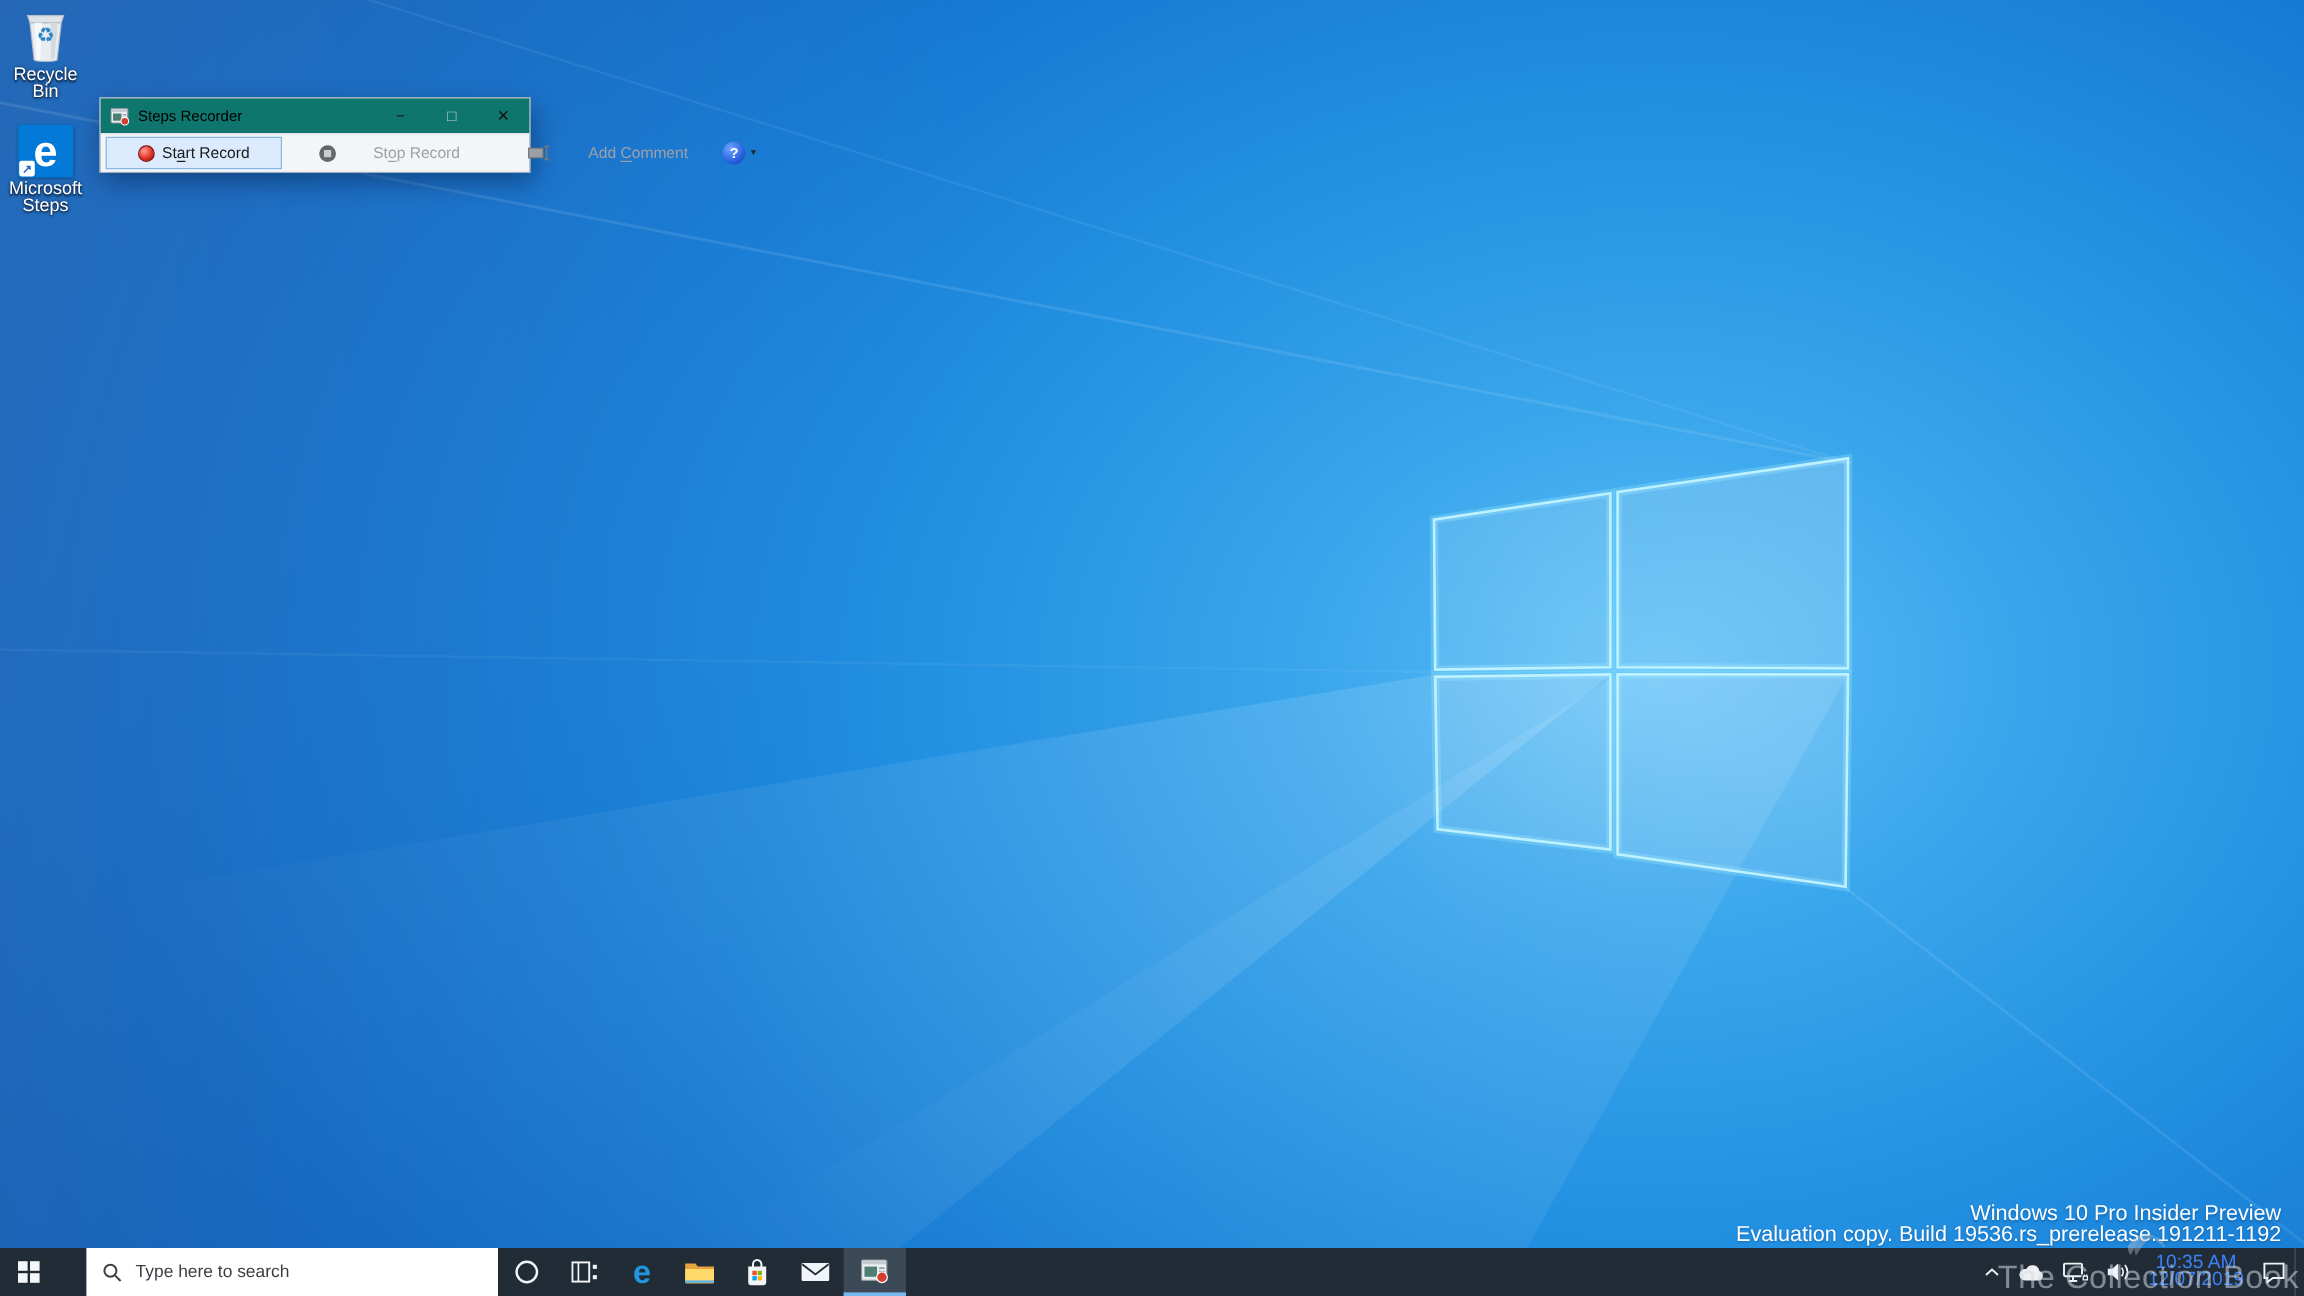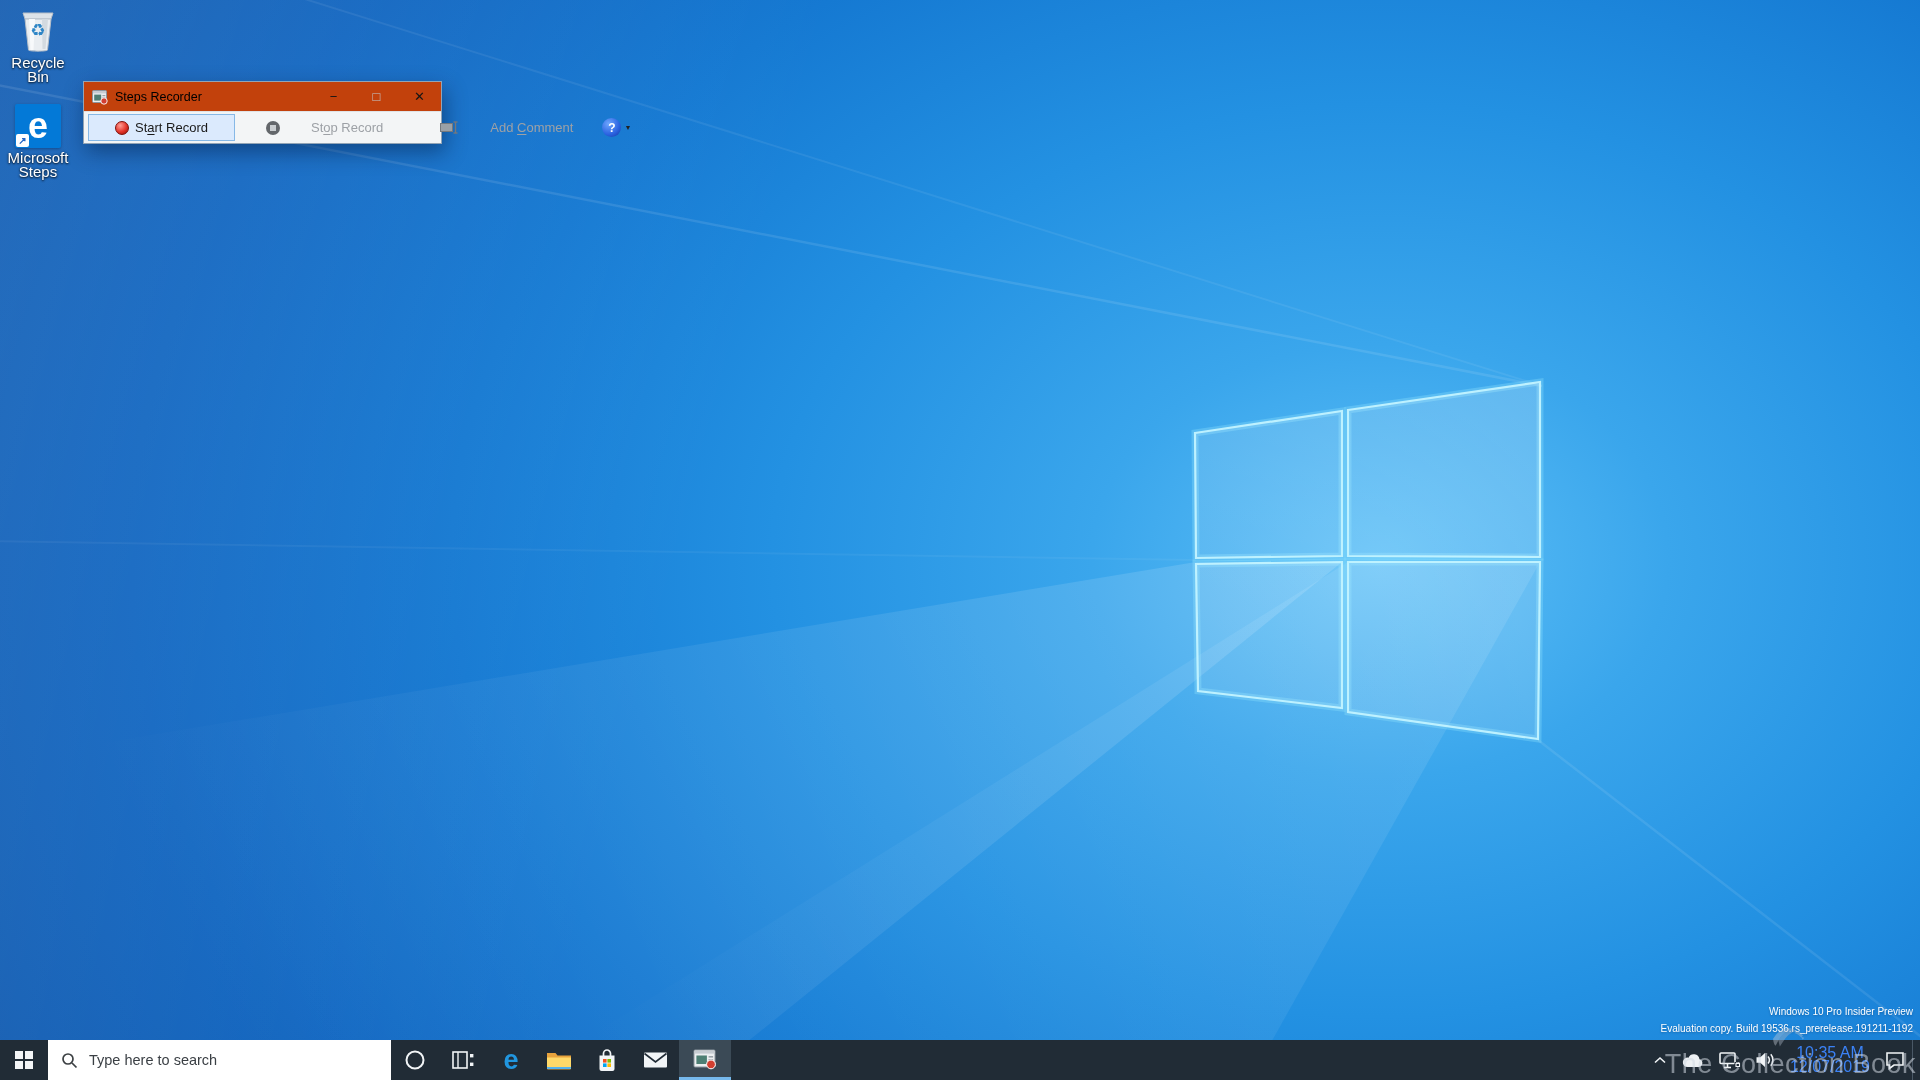--- a/index.html
+++ b/index.html
@@ -40,21 +40,21 @@
   .shortcut-box{
     position:absolute;left:1px;bottom:1px;width:13px;height:13px;background:#fff;
     border-radius:2px;display:flex;align-items:center;justify-content:center;
     font-size:10px;font-weight:bold;color:#2567c6;
   }
   
   .app-window{
     position:absolute;left:83px;top:81px;width:357px;background:#fff;
     border:1px solid #92a4b6;box-shadow:3px 8px 20px rgba(0,25,60,.45);
   }
-  .titlebar{height:29px;display:flex;align-items:center;padding-left:8px;background:#c2410c;}
+  .titlebar{height:29px;display:flex;align-items:center;padding-left:8px;background:#0f766e;}
   .titlebar .app-ico{width:16px;height:16px;margin-right:7px;flex:none;}
   .title-text{font-size:12.5px;color:#000;white-space:nowrap;}
   .caption-buttons{margin-left:auto;display:flex;height:29px;}
   .cap-btn{width:43px;display:flex;align-items:center;justify-content:center;
     font-size:13px;color:#151515;}
   .cap-btn.max{color:#c3c7cb;}
   .toolbar{
     height:31px;background:#f3f5f6;border-top:1px solid #e0e3e6;
     display:flex;align-items:center;padding:0 4px;
   }
@@ -76,33 +76,33 @@
     color:#fff;font-size:12px;font-weight:bold;display:flex;align-items:center;
     justify-content:center;}
   .help-arrow{font-size:7px;color:#222;}
   
   .taskbar{position:absolute;left:0;bottom:0;width:1920px;height:40px;
     background:#212c36;display:flex;align-items:stretch;z-index:10;}
   .tb-start{width:48px;display:flex;align-items:center;justify-content:center;flex:none;}
   .win-flag{display:grid;grid-template-columns:8px 8px;grid-template-rows:8px 8px;gap:2px;}
   .win-flag i{background:#f4f6f8;display:block;}
   .search-box{width:330px;background:#fff;display:flex;align-items:center;gap:11px;
-    padding-left:13px;flex:none;}
+    padding-left:13px;flex:none;margin-left:24px;}
   .search-box .ph{font-size:14.5px;color:#3a3f44;}
   .tb-icon-btn{width:48px;display:flex;align-items:center;justify-content:center;flex:none;}
   .tb-icon-btn.active{width:52px;background:#3b4a56;border-bottom:3px solid #76b9ed;
     box-sizing:border-box;}
   .edge-task{font-size:27px;font-weight:bold;color:#2196df;line-height:27px;}
   .tray{margin-left:auto;display:flex;align-items:center;flex:none;}
   .tray-btn{padding:0 6px;display:flex;align-items:center;justify-content:center;height:40px;}
   .clock{padding:0 8px;text-align:center;color:#3b82f6;font-size:16px;line-height:14px;}
   .show-desktop{width:7px;height:40px;border-left:1px solid #4a5866;}
   
-  .insider{position:absolute;right:7px;bottom:43px;text-align:right;color:#fff;
-    font-size:10px;line-height:17px;text-shadow:0 1px 2px rgba(0,40,90,.35);z-index:5;}
+  .insider{position:absolute;right:19px;bottom:43px;text-align:right;color:#fff;
+    font-size:18px;line-height:17px;text-shadow:0 1px 2px rgba(0,40,90,.35);z-index:5;}
   .site-mark{position:absolute;right:0;bottom:0;height:58px;display:flex;align-items:center;
     z-index:20;pointer-events:none;color:rgba(210,216,226,.55);flex-direction:column;}
   .site-mark .book{margin-right:4px;opacity:.75;transform:rotate(-4deg);}
   .site-mark .txt{font-size:27px;letter-spacing:.5px;white-space:nowrap;margin-right:4px;}
 </style>
 </head>
 <body>
 
 <div class="screen">
 

